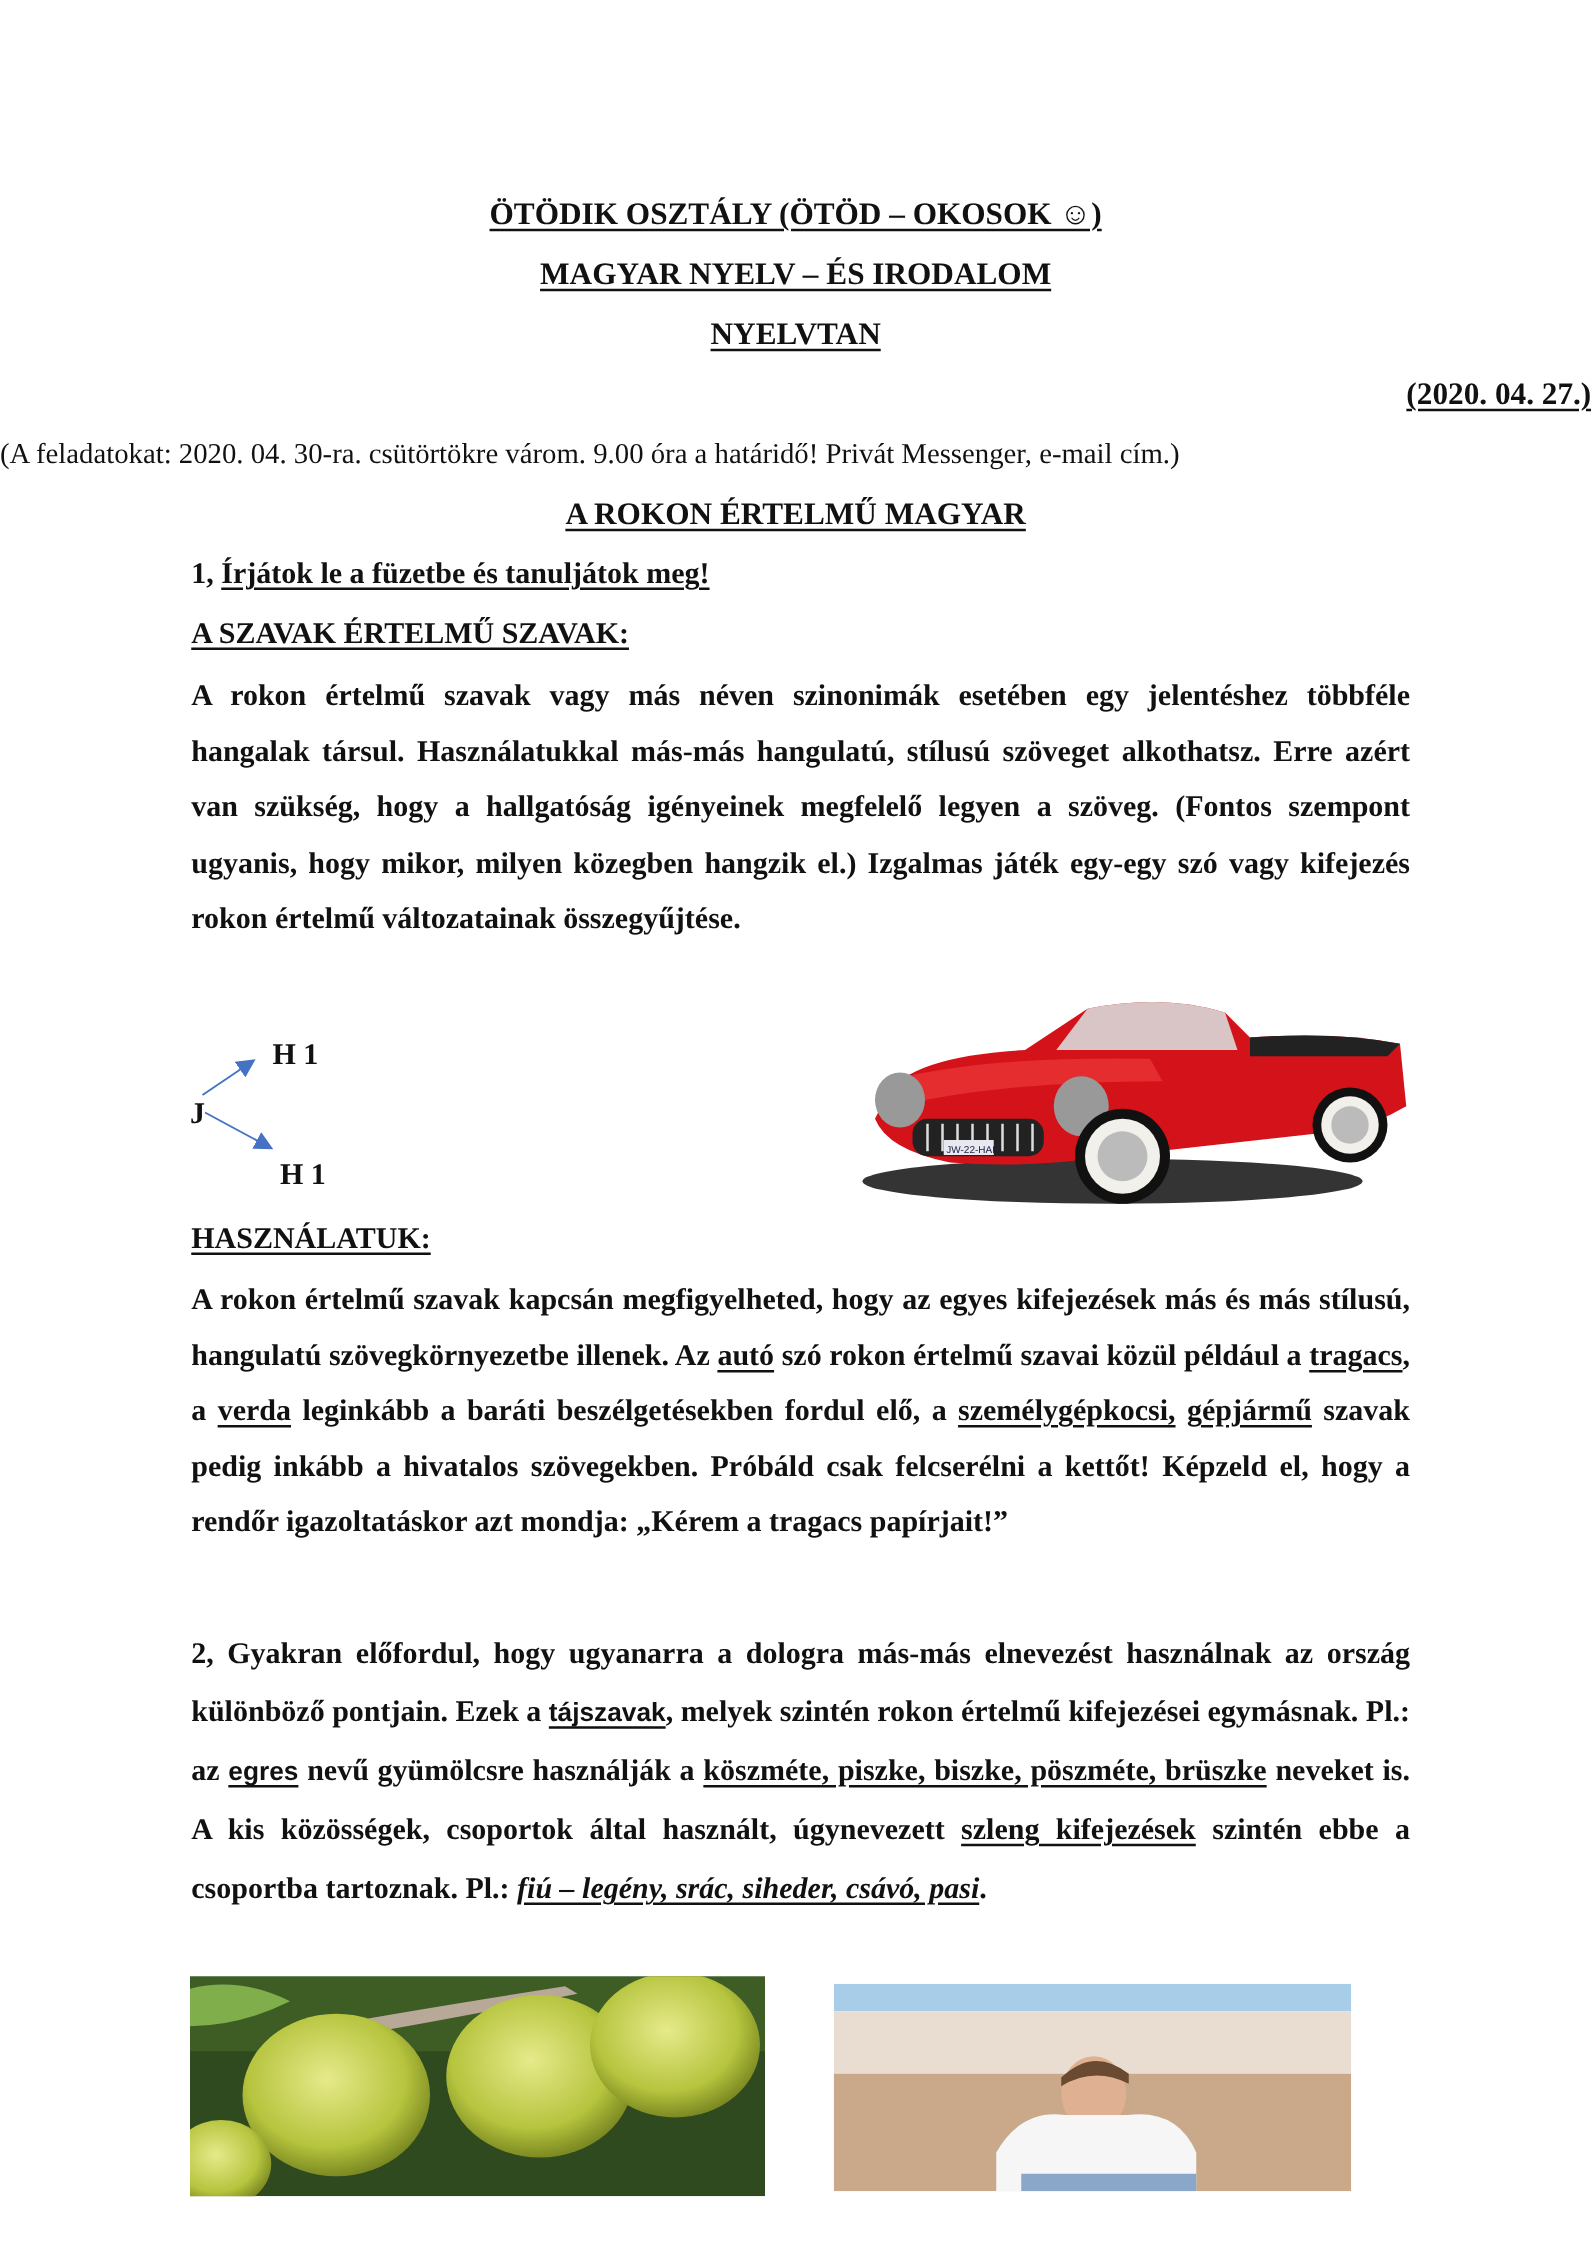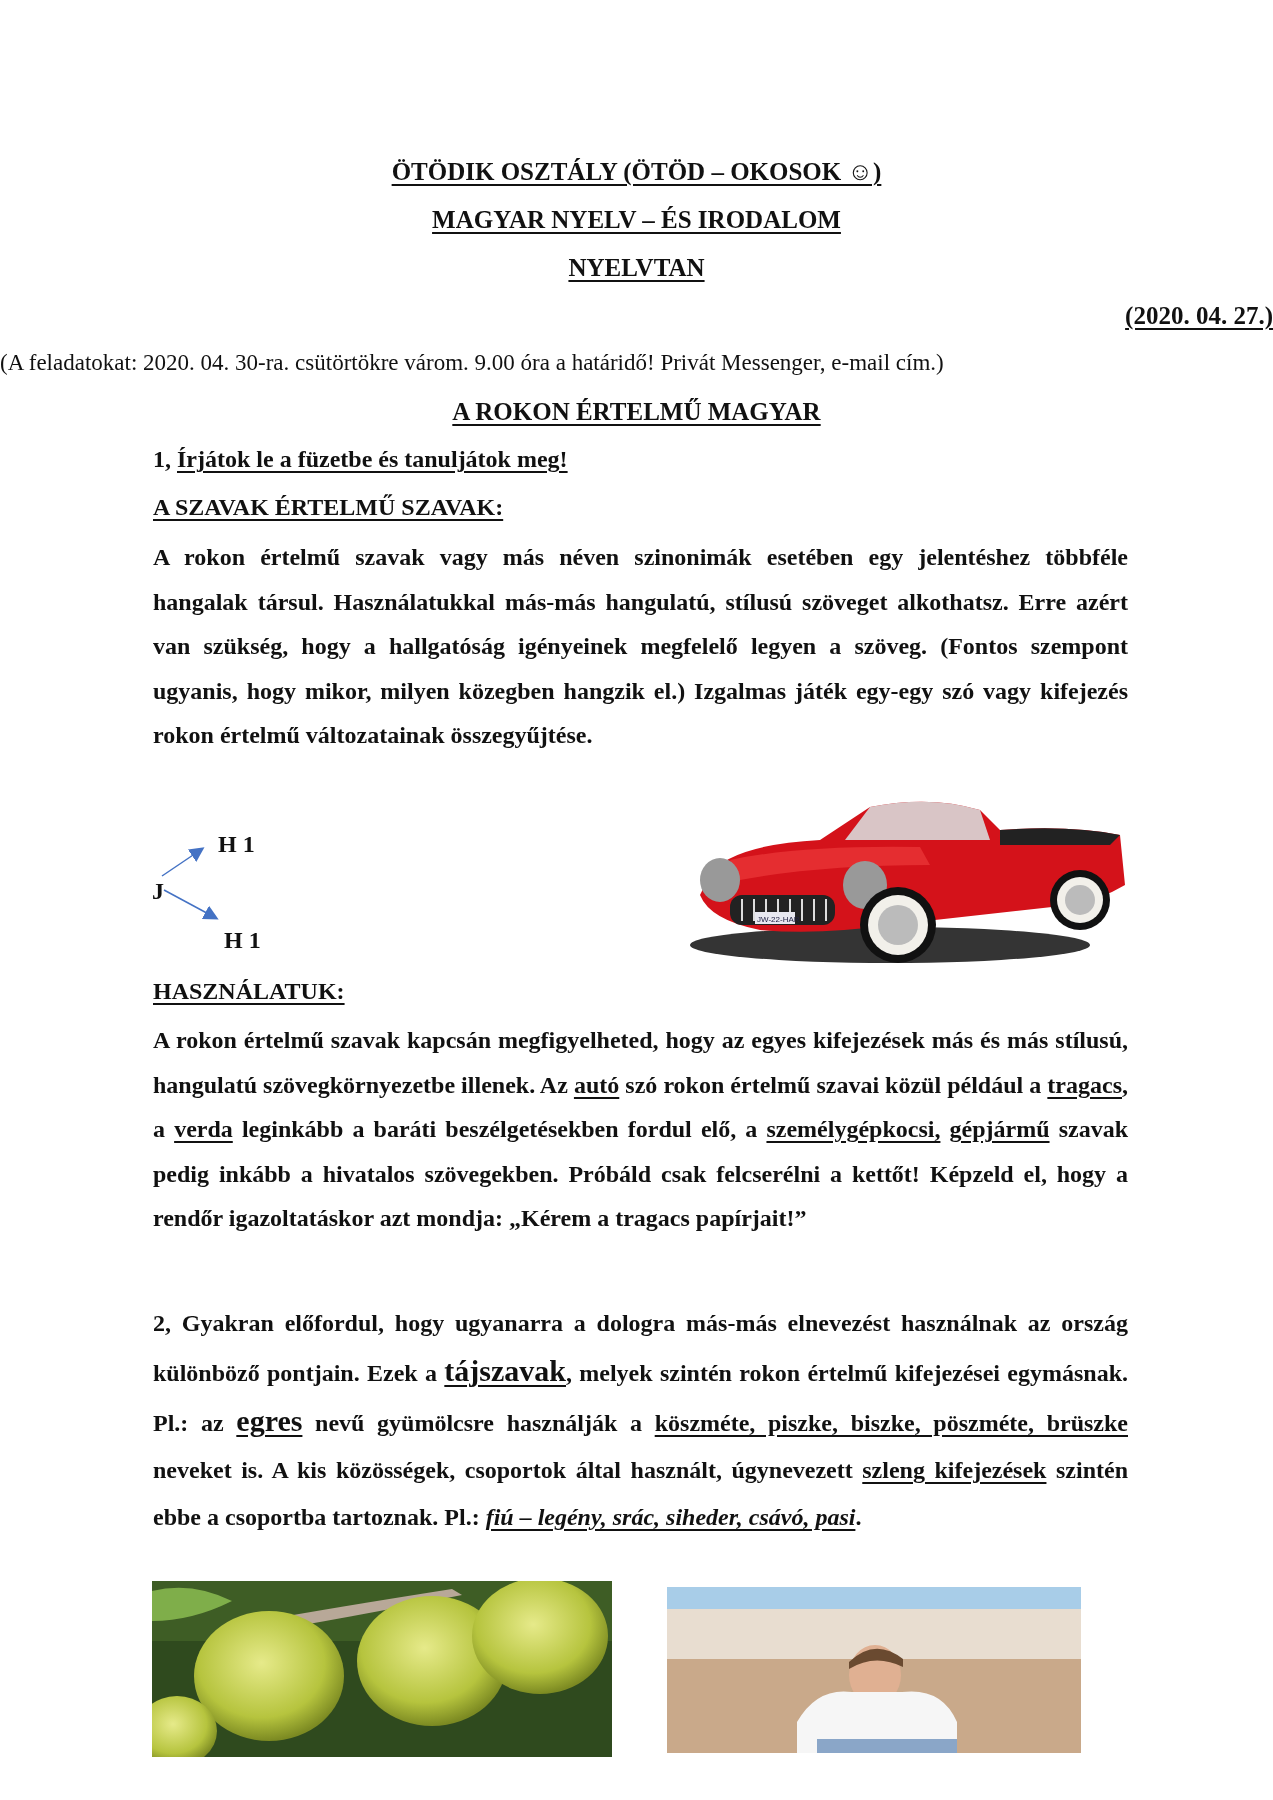--- a/index.html
+++ b/index.html
@@ -7,21 +7,21 @@
          font-family:"Liberation Serif", "DejaVu Serif", serif; color:#111; }
   .page { position:absolute; left:0; top:0; width:1251px; height:1800px; }
   .center { position:absolute; left:0; width:1273px; text-align:center; font-weight:bold; font-size:25px; }
   .center span { text-decoration:underline; text-decoration-thickness:2px; text-underline-offset:4px; }
   .note { position:absolute; left:0; width:1273px; text-align:left; font-size:23px; font-weight:normal; top:350px; }
   .block { position:absolute; left:153px; width:975px; font-weight:bold; font-size:24px; }
   .ul { text-decoration:underline; text-decoration-thickness:2px; text-underline-offset:4px; }
   .para { position:absolute; left:153px; width:975px; font-weight:bold; font-size:24px;
           line-height:44.5px; text-align:justify; }
   .para.p3 { line-height:47px; }
-  .big2 { font-size:30px; font-family:Liberation Serif, serif; font-weight:bold; }
+  .big2 { font-size:21px; font-family:Liberation Sans, sans-serif; font-weight:bold; }
   .ital { font-style:italic; }
   .diagram-label { position:absolute; font-weight:bold; font-size:24px; }
   .img-box { position:absolute; overflow:hidden; }
 </style>
 </head>
 <body>
 
 <div class="page">
 
   <div class="center" style="top:158px;"><span>ÖTÖDIK OSZTÁLY (ÖTÖD – OKOSOK ☺)</span></div>

